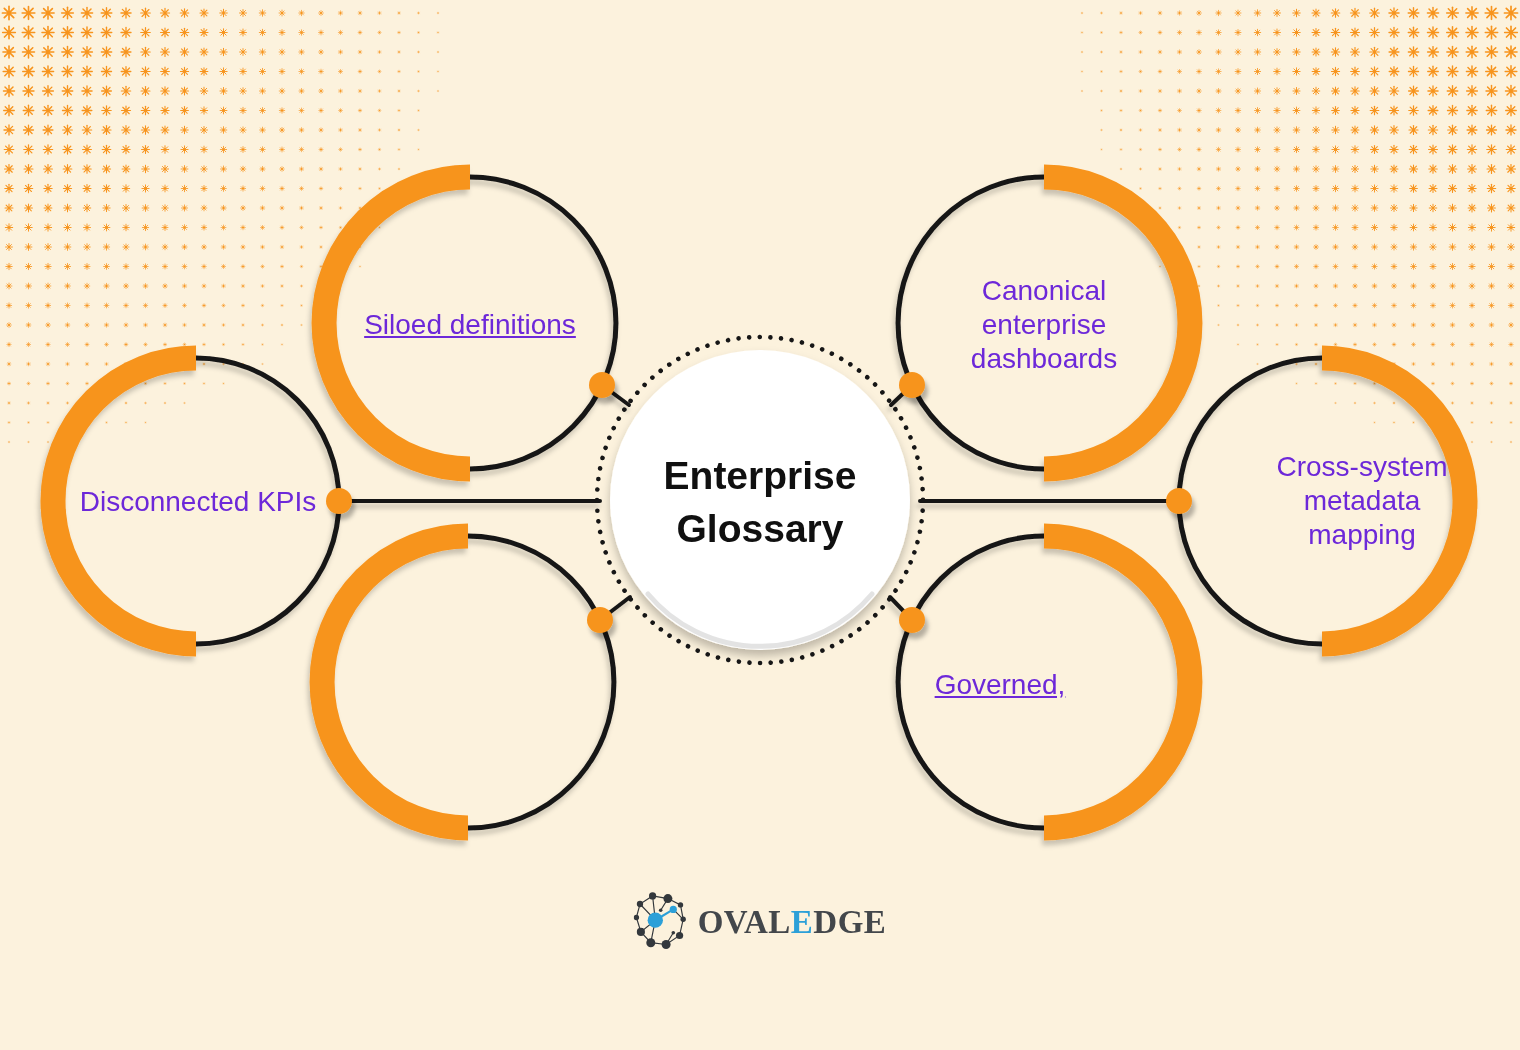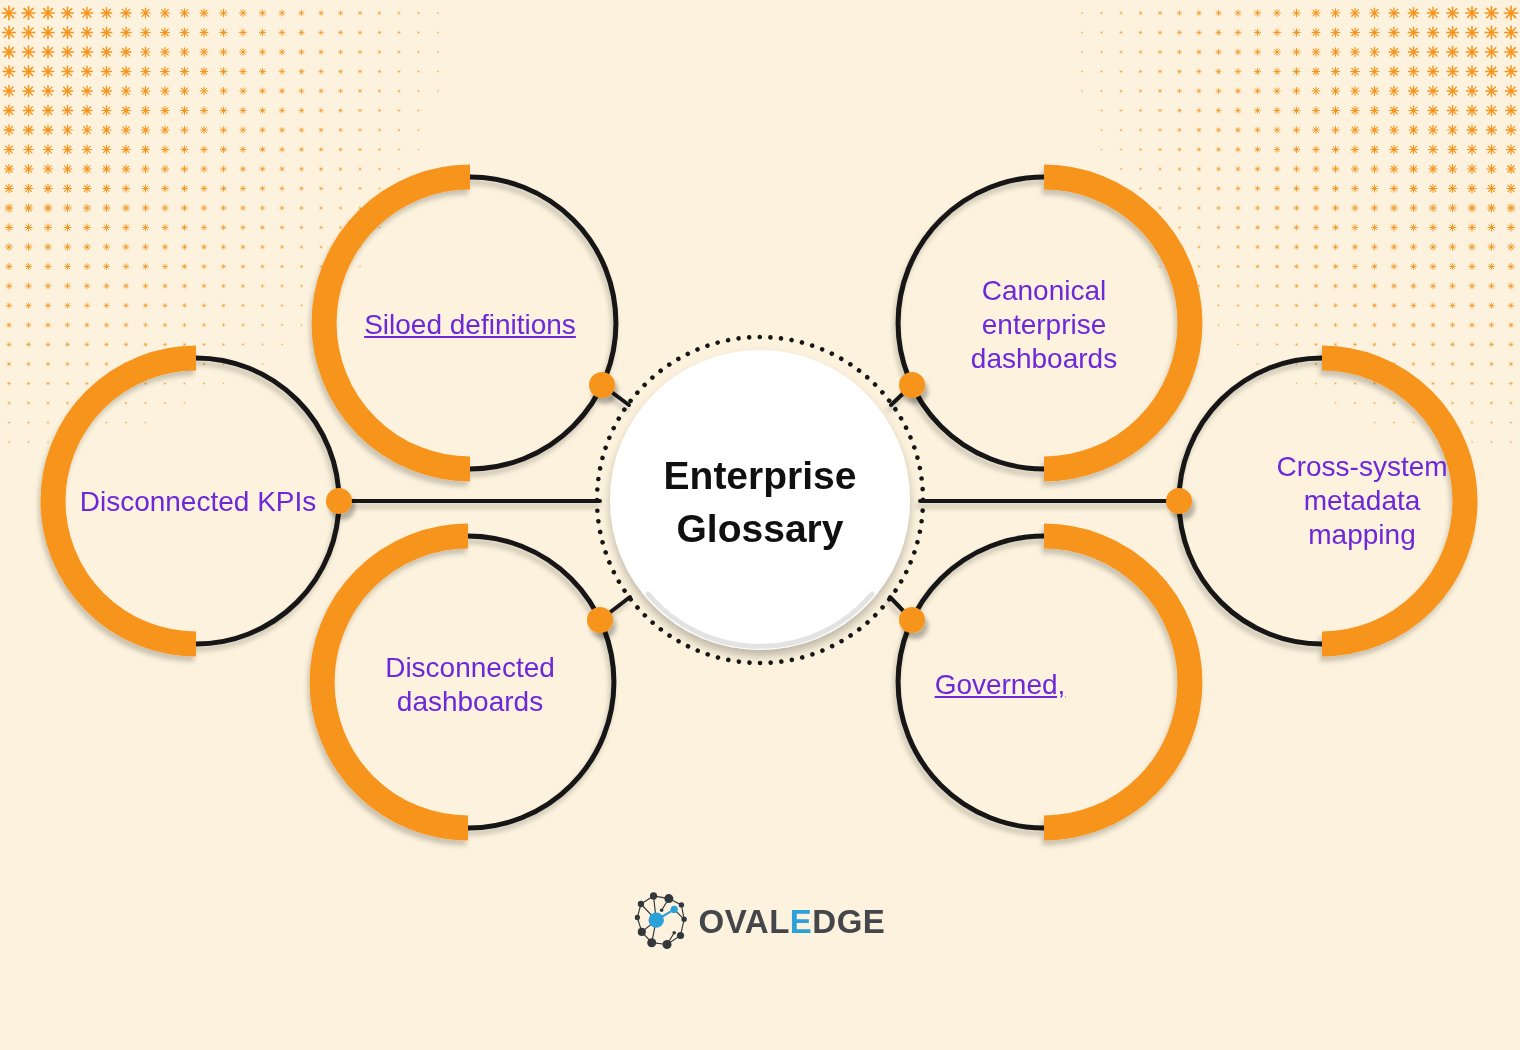--- a/index.html
+++ b/index.html
@@ -18,21 +18,21 @@
     position:absolute;left:760px;top:502px;transform:translate(-50%,-50%);
     text-align:center;color:#101010;font-weight:700;font-size:39px;line-height:53px;
   }
   .hub-title .hline{white-space:nowrap;}
   .logo{
     position:absolute;left:760px;top:922px;transform:translate(-50%,-50%);
     display:flex;align-items:center;gap:10px;
   }
   .logo-text{
     font-size:33px;font-weight:700;letter-spacing:0.5px;color:#43474B;
-    text-transform:uppercase;white-space:nowrap;
+    text-transform:uppercase;white-space:nowrap;font-family:Liberation Serif, serif;
   }
   .logo-text .accent{color:#2CA0D8;}
 </style>
 </head>
 <body>
 
 <div class="canvas">
 
   <svg class="scene" id="scene" width="1520" height="1050" viewBox="0 0 1520 1050">
     <defs>
@@ -953,24 +953,20 @@
     <div class="ln">dashboards</div>
   </div>
   <div class="label" style="left:198px;top:502px;">
     <div class="ln">Disconnected KPIs</div>
   </div>
   <div class="label" style="left:1322px;top:501px;margin-left:40px;">
     <div class="ln">Cross-system</div>
     <div class="ln">metadata</div>
     <div class="ln">mapping</div>
   </div>
-  <div class="label" style="left:470px;top:685px;">
-    <div class="ln">Disconnected</div>
-    <div class="ln">dashboards</div>
-  </div>
   <div class="label" style="left:1000px;top:685px;text-decoration:underline;">
     <div class="ln">Governed,</div>
   </div>
 
   <div class="logo">
     <svg width="54" height="62" viewBox="0 0 60 66">
       <g stroke="#33383C" stroke-width="1.3" fill="none">
         <path d="M21,4 L38,7 L52,14 L55,30 L51,48 L36,58 L19,56 L8,44 L3,28 L7,13 Z"></path>
         <path d="M21,4 L24,31 M7,13 L24,31 M8,44 L24,31 M19,56 L24,31 M38,7 L30,20 M55,30 L44,19 M36,58 L44,45"></path>
       </g>

